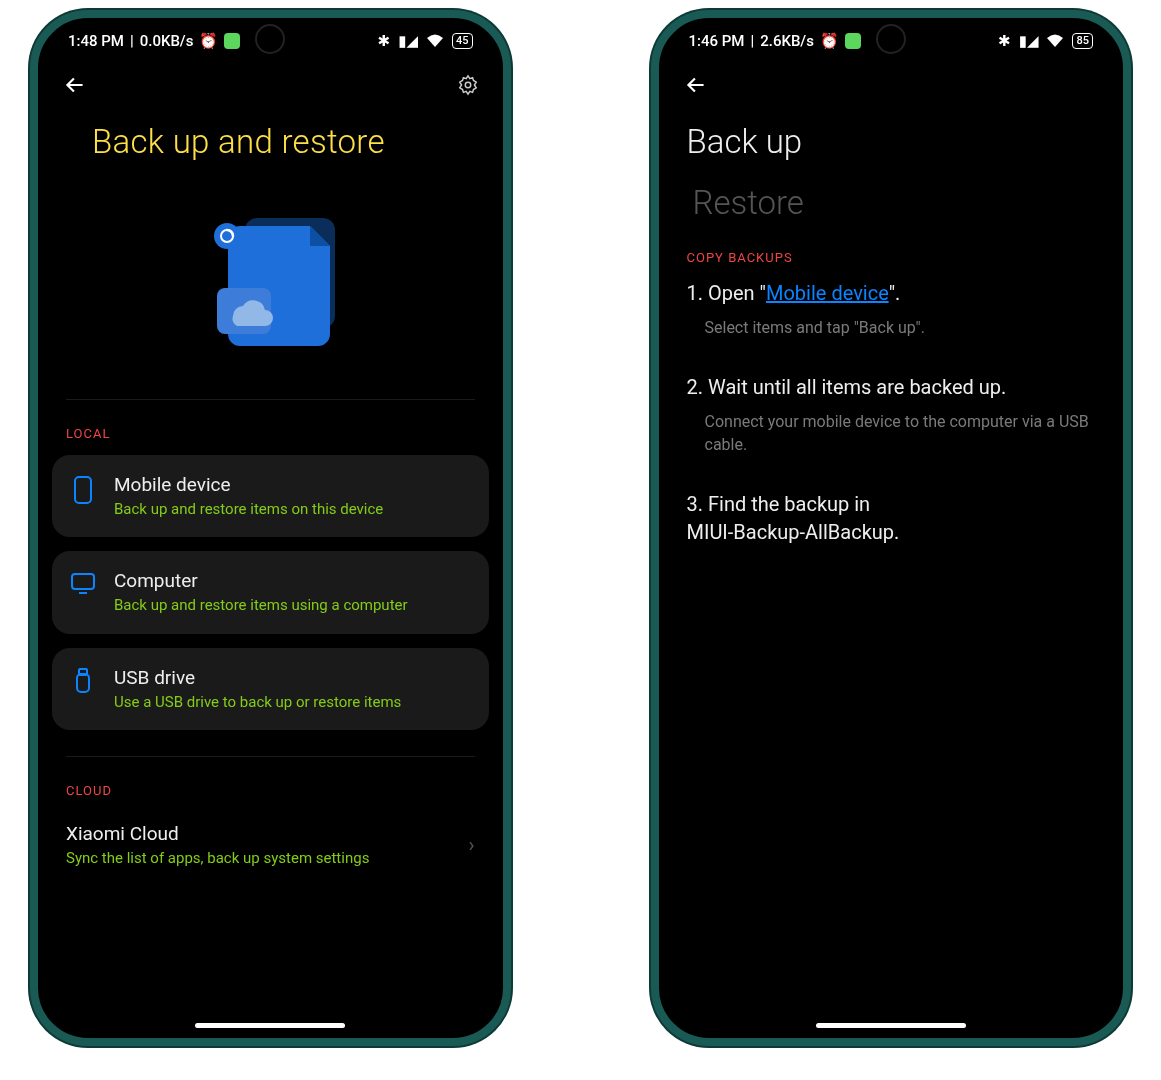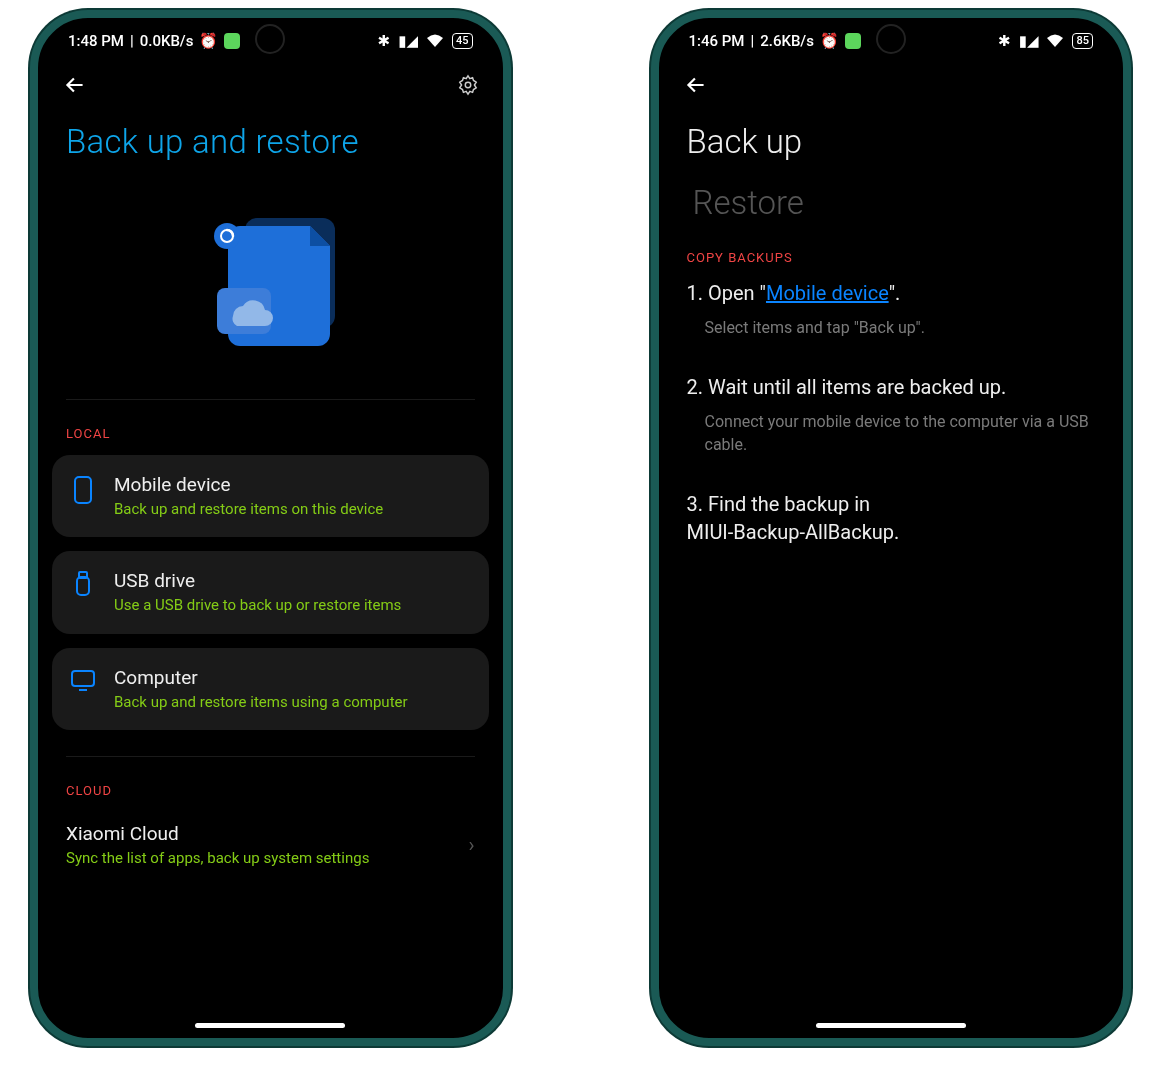--- a/index.html
+++ b/index.html
@@ -56,25 +56,26 @@
   }
   .header {
     display: flex;
     justify-content: space-between;
     align-items: center;
     padding: 16px 24px;
   }
   .back-arrow { color: #fff; font-size: 26px; }
   .gear { color: #ccc; font-size: 22px; }
   .title {
-    color: #0ea5e9;
+    color: #fde047;
     font-size: 33px;
     font-weight: 300;
     padding: 8px 28px 20px;
     letter-spacing: 0.3px;
+    margin-left: 26px;
   }
   .tabs {
     display:flex; gap:22px; padding: 8px 28px 22px;
     font-size: 33px; font-weight: 300; flex-direction: column;
   }
   .tab-active { color:#eee; }
   .tab-inactive { color:#555;margin-left:6px; }
   .hero {
     display: flex;
     justify-content: center;
@@ -197,41 +198,41 @@
           </svg>
       </div>
       <div class="card-text">
         <div class="card-title">Mobile device</div>
         <div class="card-sub">Back up and restore items on this device</div>
       </div>
     </div>
 
     <div class="card">
       <div class="icon">
+        <svg width="26" height="24" viewBox="0 0 26 24" fill="none" stroke="#0a84ff" stroke-width="2">
+            <rect x="2" y="3" width="22" height="15" rx="3"></rect>
+            <line x1="9" y1="22" x2="17" y2="22"></line>
+          </svg>
+      </div>
+      <div class="card-text">
+        <div class="card-title">Computer</div>
+        <div class="card-sub">Back up and restore items using a computer</div>
+      </div>
+    </div>
+
+    <div class="card">
+      <div class="icon">
         <svg width="20" height="28" viewBox="0 0 20 28" fill="none" stroke="#0a84ff" stroke-width="2">
             <rect x="4" y="6" width="12" height="18" rx="4"></rect>
             <rect x="6" y="1" width="8" height="6" rx="1"></rect>
           </svg>
       </div>
       <div class="card-text">
         <div class="card-title">USB drive</div>
         <div class="card-sub">Use a USB drive to back up or restore items</div>
-      </div>
-    </div>
-
-    <div class="card">
-      <div class="icon">
-        <svg width="26" height="24" viewBox="0 0 26 24" fill="none" stroke="#0a84ff" stroke-width="2">
-            <rect x="2" y="3" width="22" height="15" rx="3"></rect>
-            <line x1="9" y1="22" x2="17" y2="22"></line>
-          </svg>
-      </div>
-      <div class="card-text">
-        <div class="card-title">Computer</div>
-        <div class="card-sub">Back up and restore items using a computer</div>
       </div>
     </div>
   </div>
 
   <div style="height:1px;background:#1a1a1a;margin:12px 28px 0;"></div>
 
   <div class="section-label">CLOUD</div>
 
   <div class="cloud-item">
     <div class="cloud-text">

